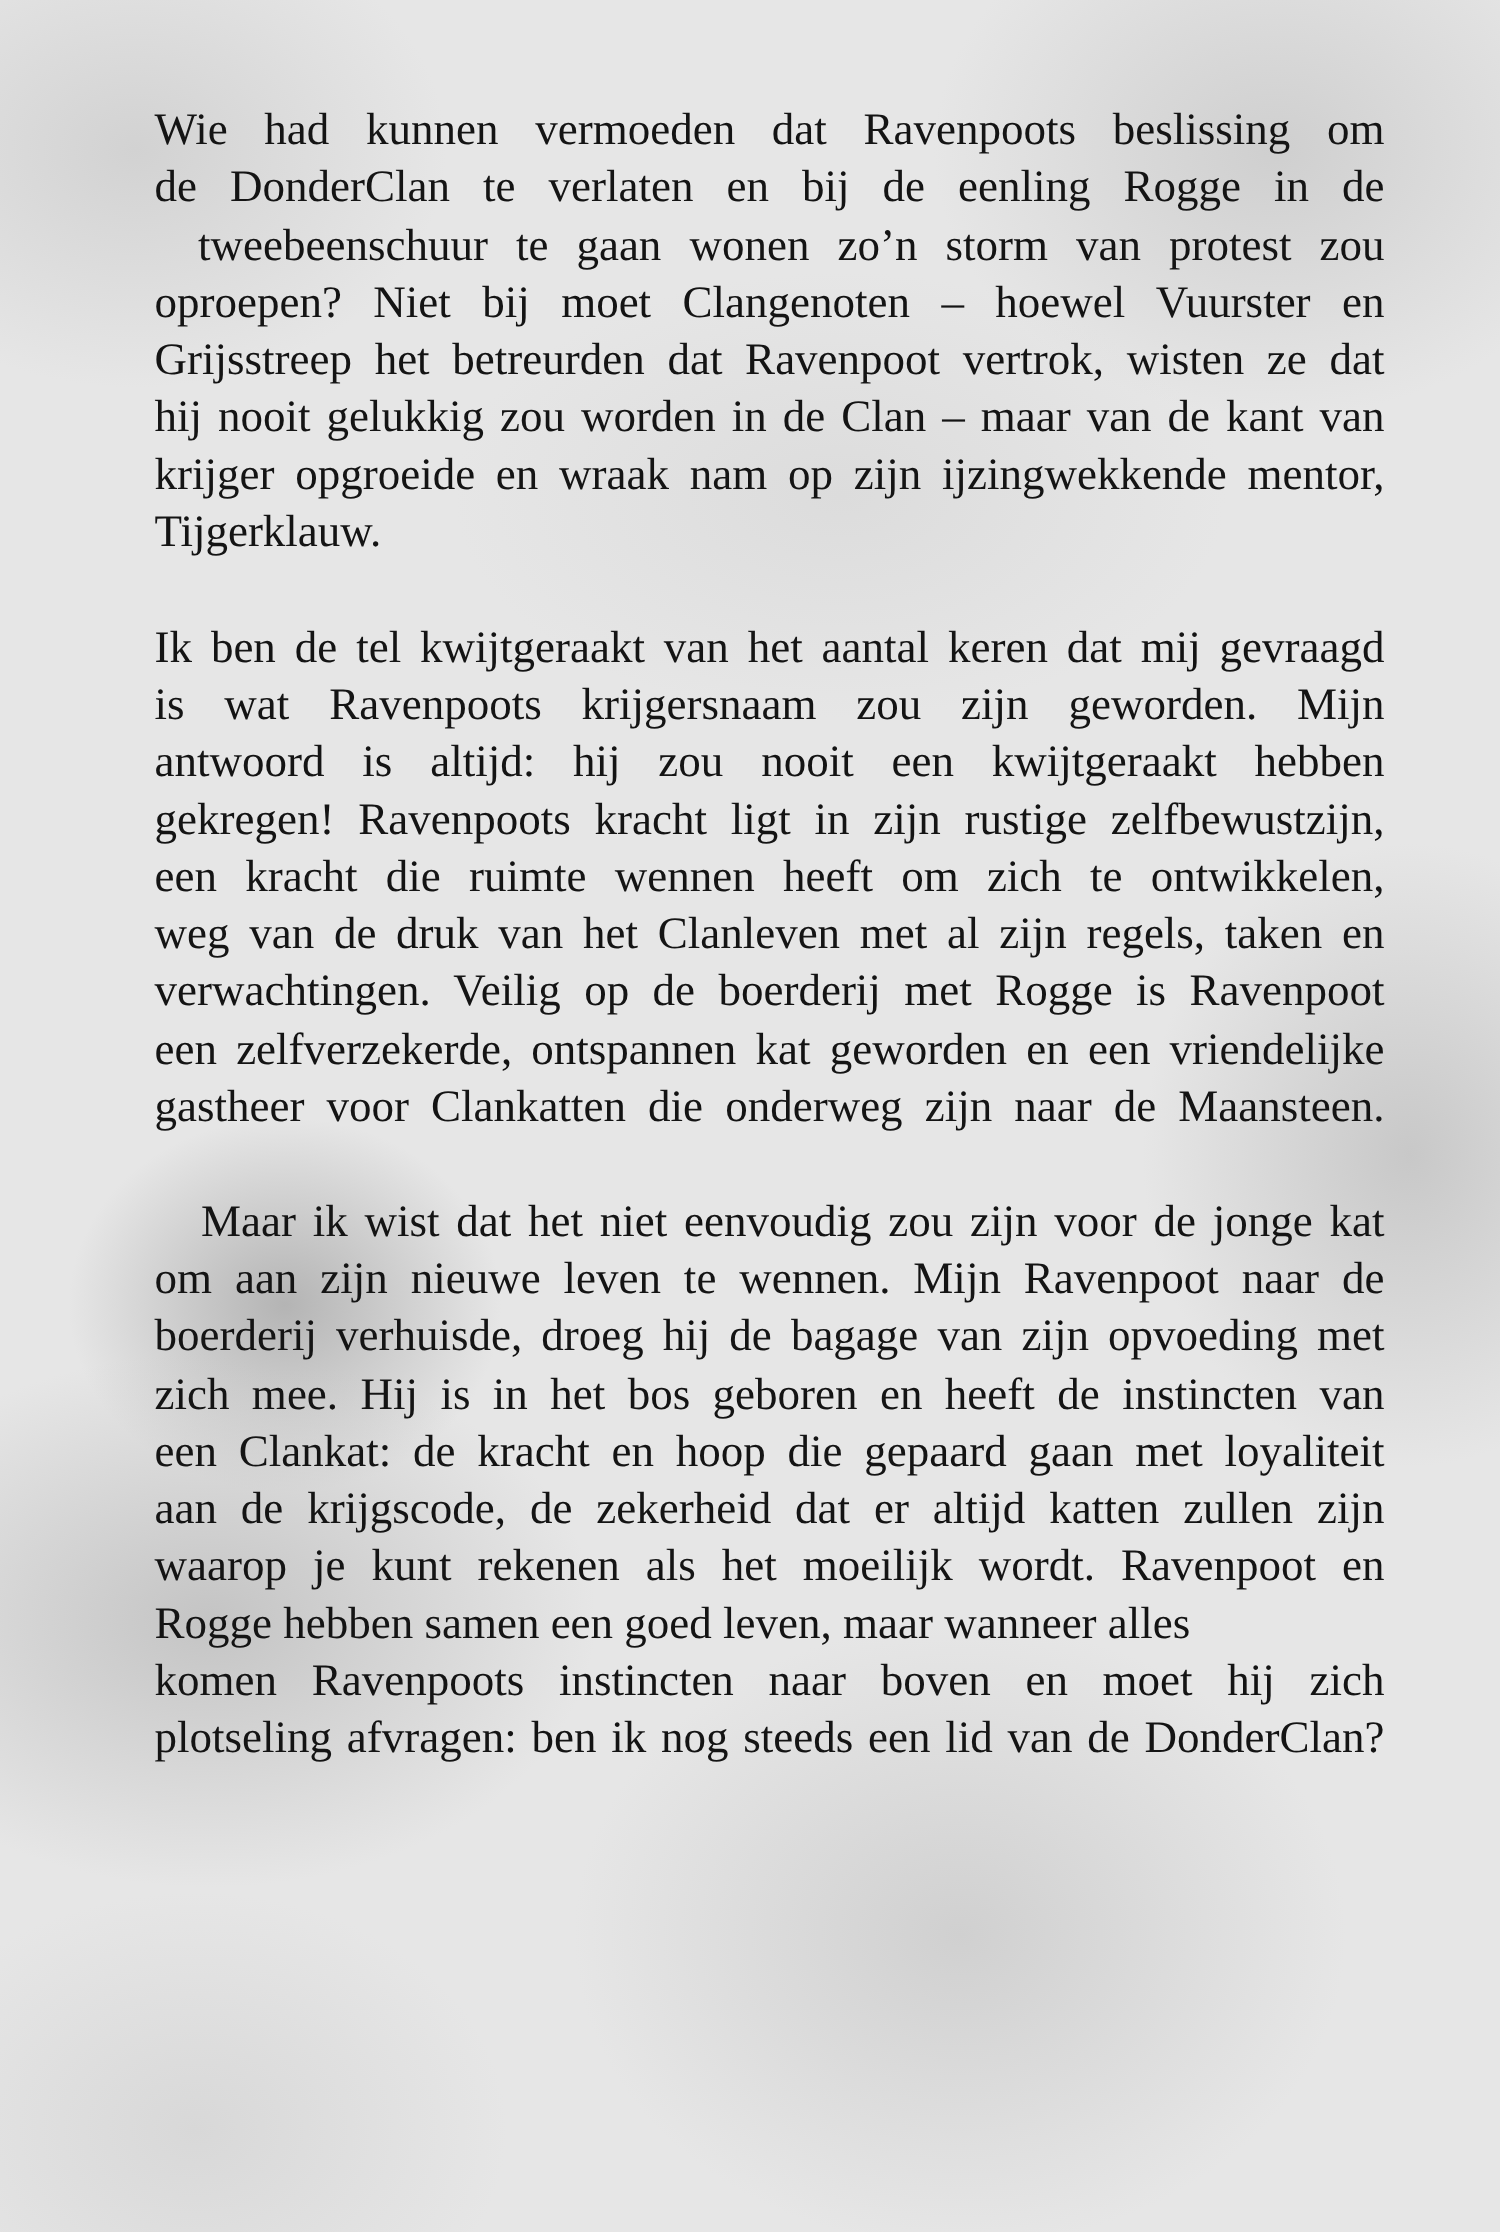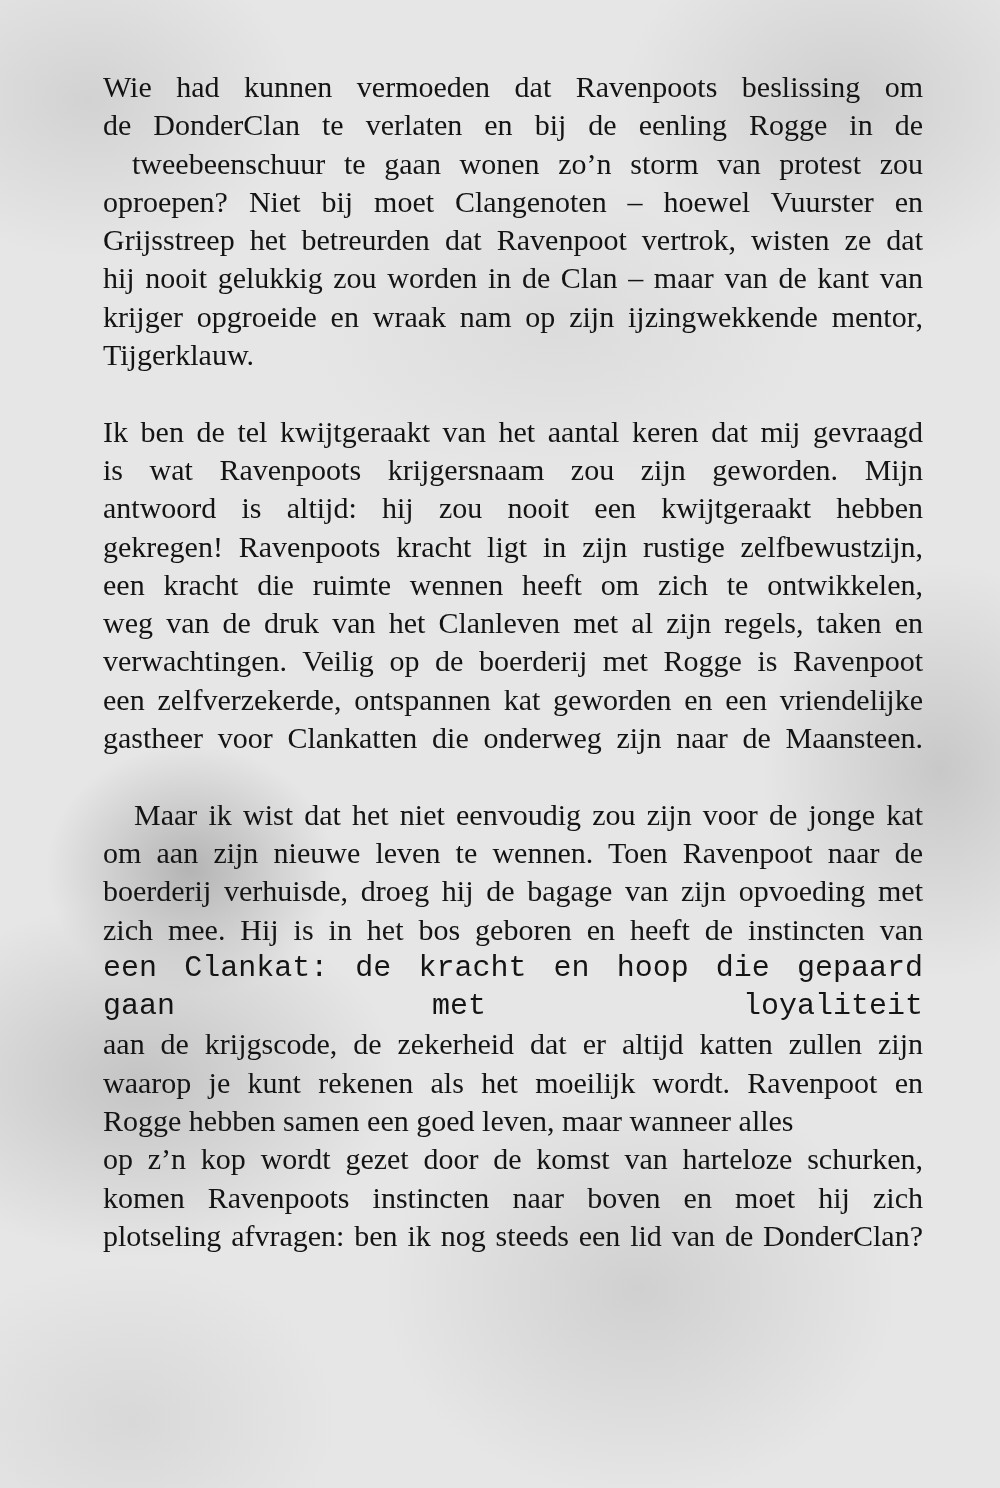--- a/index.html
+++ b/index.html
@@ -51,24 +51,23 @@
     <span class="line" style="white-space: normal;">antwoord is altijd: hij zou nooit een kwijtgeraakt hebben</span>
     <span class="line" style="white-space: normal;">gekregen! Ravenpoots kracht ligt in zijn rustige zelfbewustzijn,</span>
     <span class="line" style="white-space: normal;">een kracht die ruimte wennen heeft om zich te ontwikkelen,</span>
     <span class="line" style="white-space: normal;">weg van de druk van het Clanleven met al zijn regels, taken en</span>
     <span class="line" style="white-space: normal;">verwachtingen. Veilig op de boerderij met Rogge is Ravenpoot</span>
     <span class="line" style="white-space: normal;">een zelfverzekerde, ontspannen kat geworden en een vriendelijke</span>
     <span class="line" style="white-space: normal;">gastheer voor Clankatten die onderweg zijn naar de Maansteen.</span>
   </p>
   <p class="para">
     <span class="line" style="white-space: normal; margin-left: 31px;">Maar ik wist dat het niet eenvoudig zou zijn voor de jonge kat</span>
-    <span class="line" style="white-space: normal;">om aan zijn nieuwe leven te wennen. Toen Ravenpoot naar de</span>
+    <span class="line" style="white-space: normal;">om aan zijn nieuwe leven te wennen. Mijn Ravenpoot naar de</span>
     <span class="line" style="white-space: normal;">boerderij verhuisde, droeg hij de bagage van zijn opvoeding met</span>
     <span class="line" style="white-space: normal;">zich mee. Hij is in het bos geboren en heeft de instincten van</span>
-    <span class="line" style="white-space: normal; font-family: Liberation Mono, monospace;">een Clankat: de kracht en hoop die gepaard gaan met loyaliteit</span>
+    <span class="line" style="white-space: normal;">een Clankat: de kracht en hoop die gepaard gaan met loyaliteit</span>
     <span class="line" style="white-space: normal;">aan de krijgscode, de zekerheid dat er altijd katten zullen zijn</span>
     <span class="line" style="white-space: normal;">waarop je kunt rekenen als het moeilijk wordt. Ravenpoot en</span>
     <span class="line last">Rogge hebben samen een goed leven, maar wanneer alles</span>
-    <span class="line" style="white-space: normal;">op z’n kop wordt gezet door de komst van harteloze schurken,</span>
     <span class="line" style="white-space: normal;">komen Ravenpoots instincten naar boven en moet hij zich</span>
     <span class="line" style="white-space: normal;">plotseling afvragen: ben ik nog steeds een lid van de DonderClan?</span>
   </p>
 </div>
 
 </body></html>

